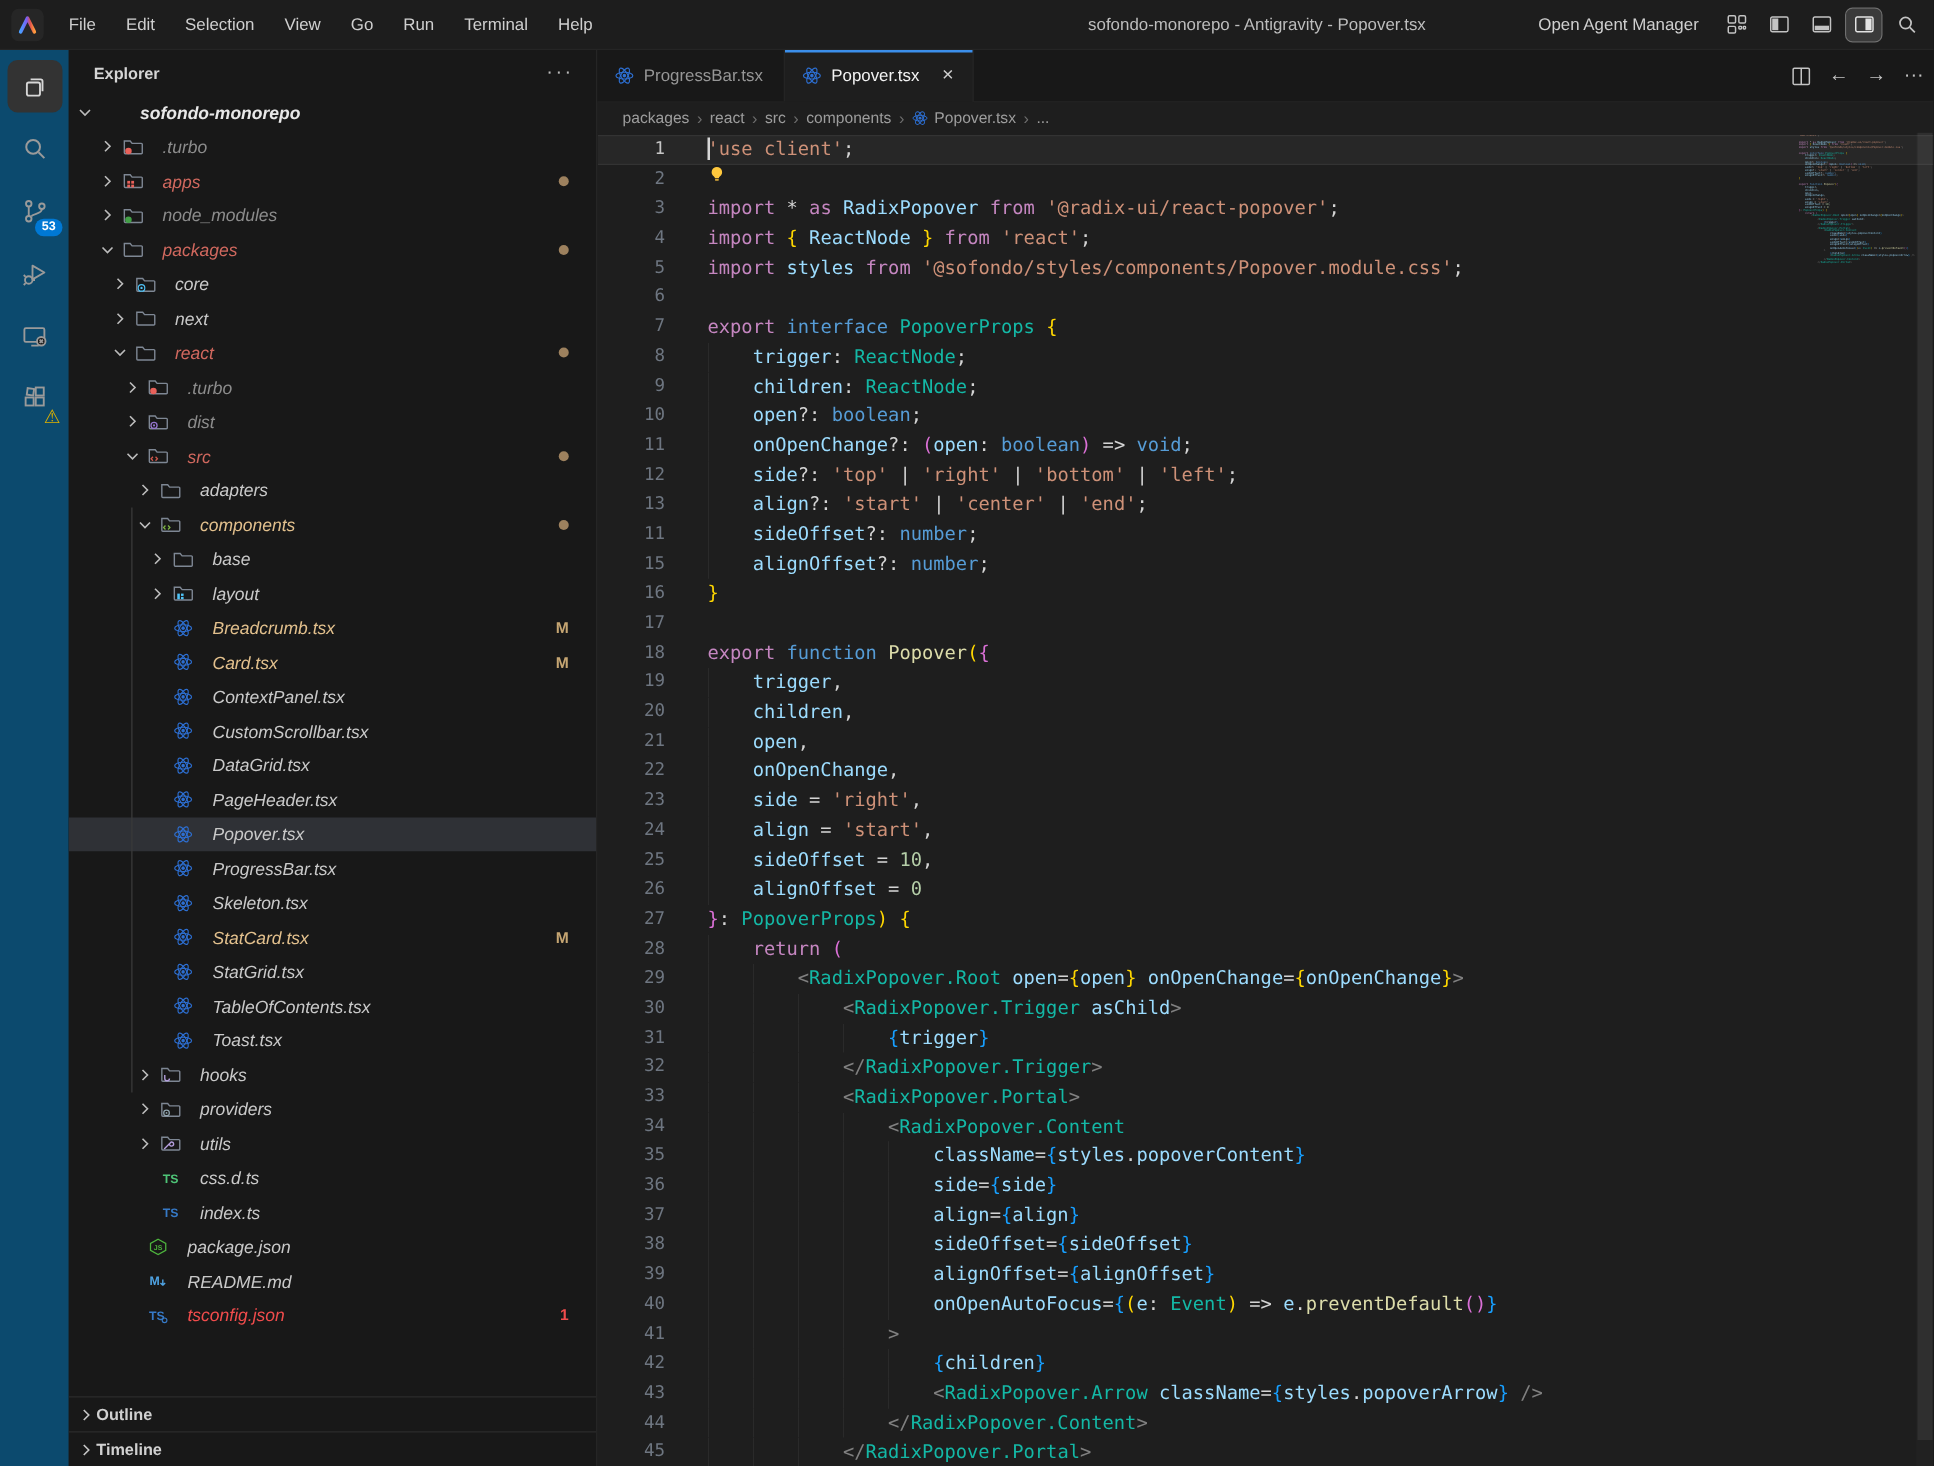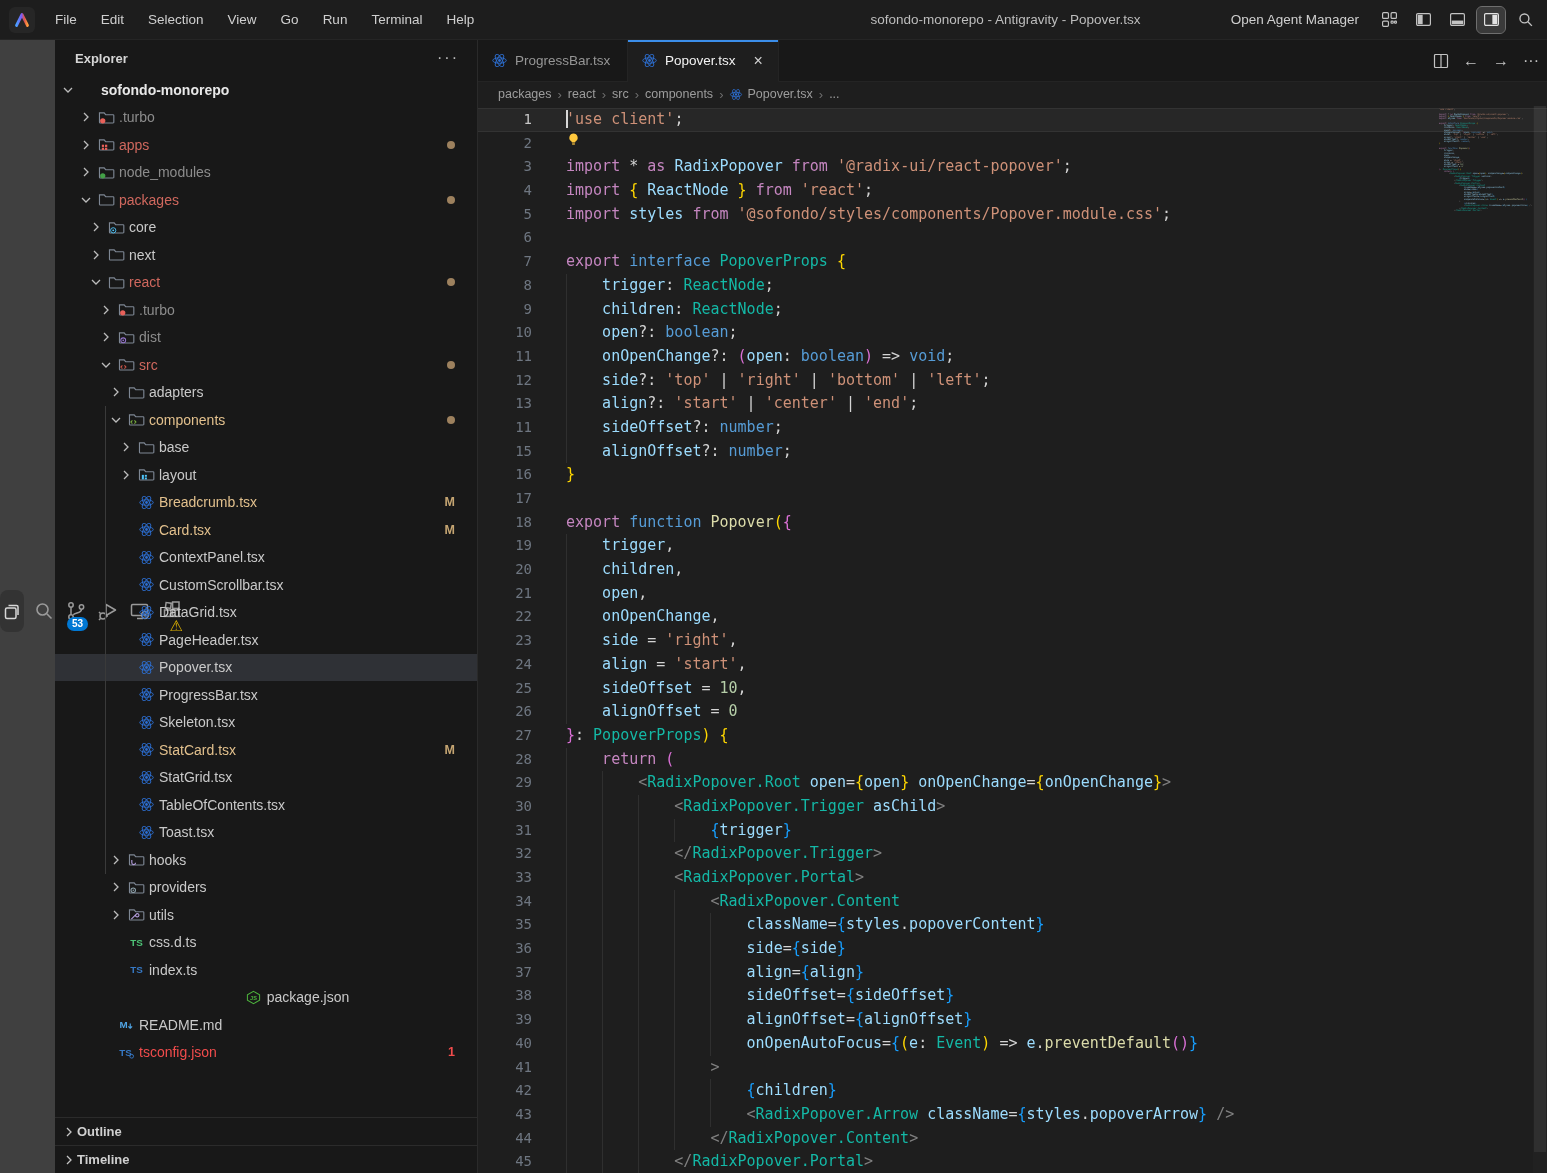--- a/index.html
+++ b/index.html
@@ -15,39 +15,39 @@
   .win-title{position:absolute;left:65%;transform:translateX(-50%);font-size:13.5px;color:#bdbdbd;white-space:nowrap;}
   .tb-right{position:absolute;right:8px;display:flex;align-items:center;gap:6px;margin-left:40px;}
   .agent-label{font-size:13.5px;color:#cfcfcf;margin-right:10px;}
   .tb-icon{width:28px;height:26px;display:flex;align-items:center;justify-content:center;border-radius:5px;}
   .tb-icon.active{background:#3a3a3a;outline:1px solid #6f6f6f;}
 
   
   .main{display:flex;height:1133px;}
 
   
-  .activitybar{width:55px;background:#404040;display:flex;flex-direction:row;align-items:center;padding-top:8px;gap:8px;flex:none;}
+  .activitybar{width:55px;background:#0c4a6e;display:flex;flex-direction:column;align-items:center;padding-top:8px;gap:8px;flex:none;}
   .ab-item{position:relative;width:44px;height:42px;display:flex;align-items:center;justify-content:center;border-radius:8px;}
   .ab-item.active{background:#333333;}
   .ab-badge{position:absolute;right:0px;bottom:1px;background:#0078D4;color:#fff;font-size:10px;font-weight:bold;
             border-radius:9px;padding:1px 5px;line-height:12px;}
   .ab-warn{position:absolute;right:1px;bottom:-1px;color:#DDB100;font-size:15px;line-height:14px;}
 
   
   .sidebar{width:423px;background:#181818;border-right:1px solid #2a2a2a;display:flex;flex-direction:column;flex:none;overflow:hidden;}
   .sb-header{height:36px;flex:none;display:flex;align-items:center;padding:0 14px 0 20px;}
   .sb-title{font-size:13px;font-weight:bold;color:#d5d5d5;flex:1;}
   .sb-more{color:#bbb;font-size:16px;letter-spacing:2px;padding:0 4px;}
   .tree{flex:1;position:relative;overflow:hidden;}
   .trow{position:relative;height:27.5px;display:flex;align-items:center;font-size:14px;color:#cccccc;cursor:default;white-space:nowrap;}
   .trow.sel{background:#2f3136;}
   .chev{width:18px;flex:none;display:flex;align-items:center;justify-content:center;}
   .ticon{width:22px;flex:none;display:flex;align-items:center;justify-content:center;}
   .fic{width:17px;height:15px;}
-  .tlabel{margin-left:2px;}
+  .tlabel{margin-left:13px;font-style:italic;}
   .c-def{color:#c9c9c9;} .c-ign{color:#8c8c8c;} .c-ferr{color:#d0685e;} .c-mod{color:#E2C08D;} .c-err{color:#F14C4C;}
   .tbadge{position:absolute;right:22px;top:0;height:27.5px;display:flex;align-items:center;}
   .b-dot{width:8px;height:8px;border-radius:50%;background:#9d815e;}
   .b-M{color:#c5a572;font-size:12.5px;font-weight:bold;}
   .b-num{color:#F14C4C;font-size:12.5px;font-weight:bold;}
   .tree-guide{position:absolute;width:1px;background:#3a3a3a;left:50px;}
   .sb-section{flex:none;height:28px;border-top:1px solid #2b2b2b;display:flex;align-items:center;padding-left:6px;font-size:13px;font-weight:bold;color:#d0d0d0;}
   .sb-section .chev{width:16px;}
 
   
@@ -690,21 +690,21 @@
           </div>
           <div class="trow" style="padding-left: 52px;">
             <span class="chev"></span>
             <span class="ticon">
               <svg class="fic" viewBox="0 0 18 16">
                 <text x="9" y="12" text-anchor="middle" font-size="10.5" font-weight="bold" fill="#3679C6" font-family="Liberation Sans,sans-serif">TS</text>
               </svg>
             </span>
             <span class="tlabel c-def">index.ts</span>
           </div>
-          <div class="trow" style="padding-left: 42px; justify-content: center;">
+          <div class="trow" style="padding-left: 42px;">
             <span class="chev"></span>
             <span class="ticon">
               <svg class="fic" viewBox="0 0 18 16">
                 <path d="M9 1.5 15.5 5v6L9 14.5 2.5 11V5z" fill="none" stroke="#4DB33D" stroke-width="1.1"></path>
                 <text x="9" y="10.6" text-anchor="middle" font-size="6" font-weight="bold" fill="#4DB33D" font-family="Liberation Sans,sans-serif">JS</text>
               </svg>
             </span>
             <span class="tlabel c-def">package.json</span>
           </div>
           <div class="trow" style="padding-left: 42px;">

